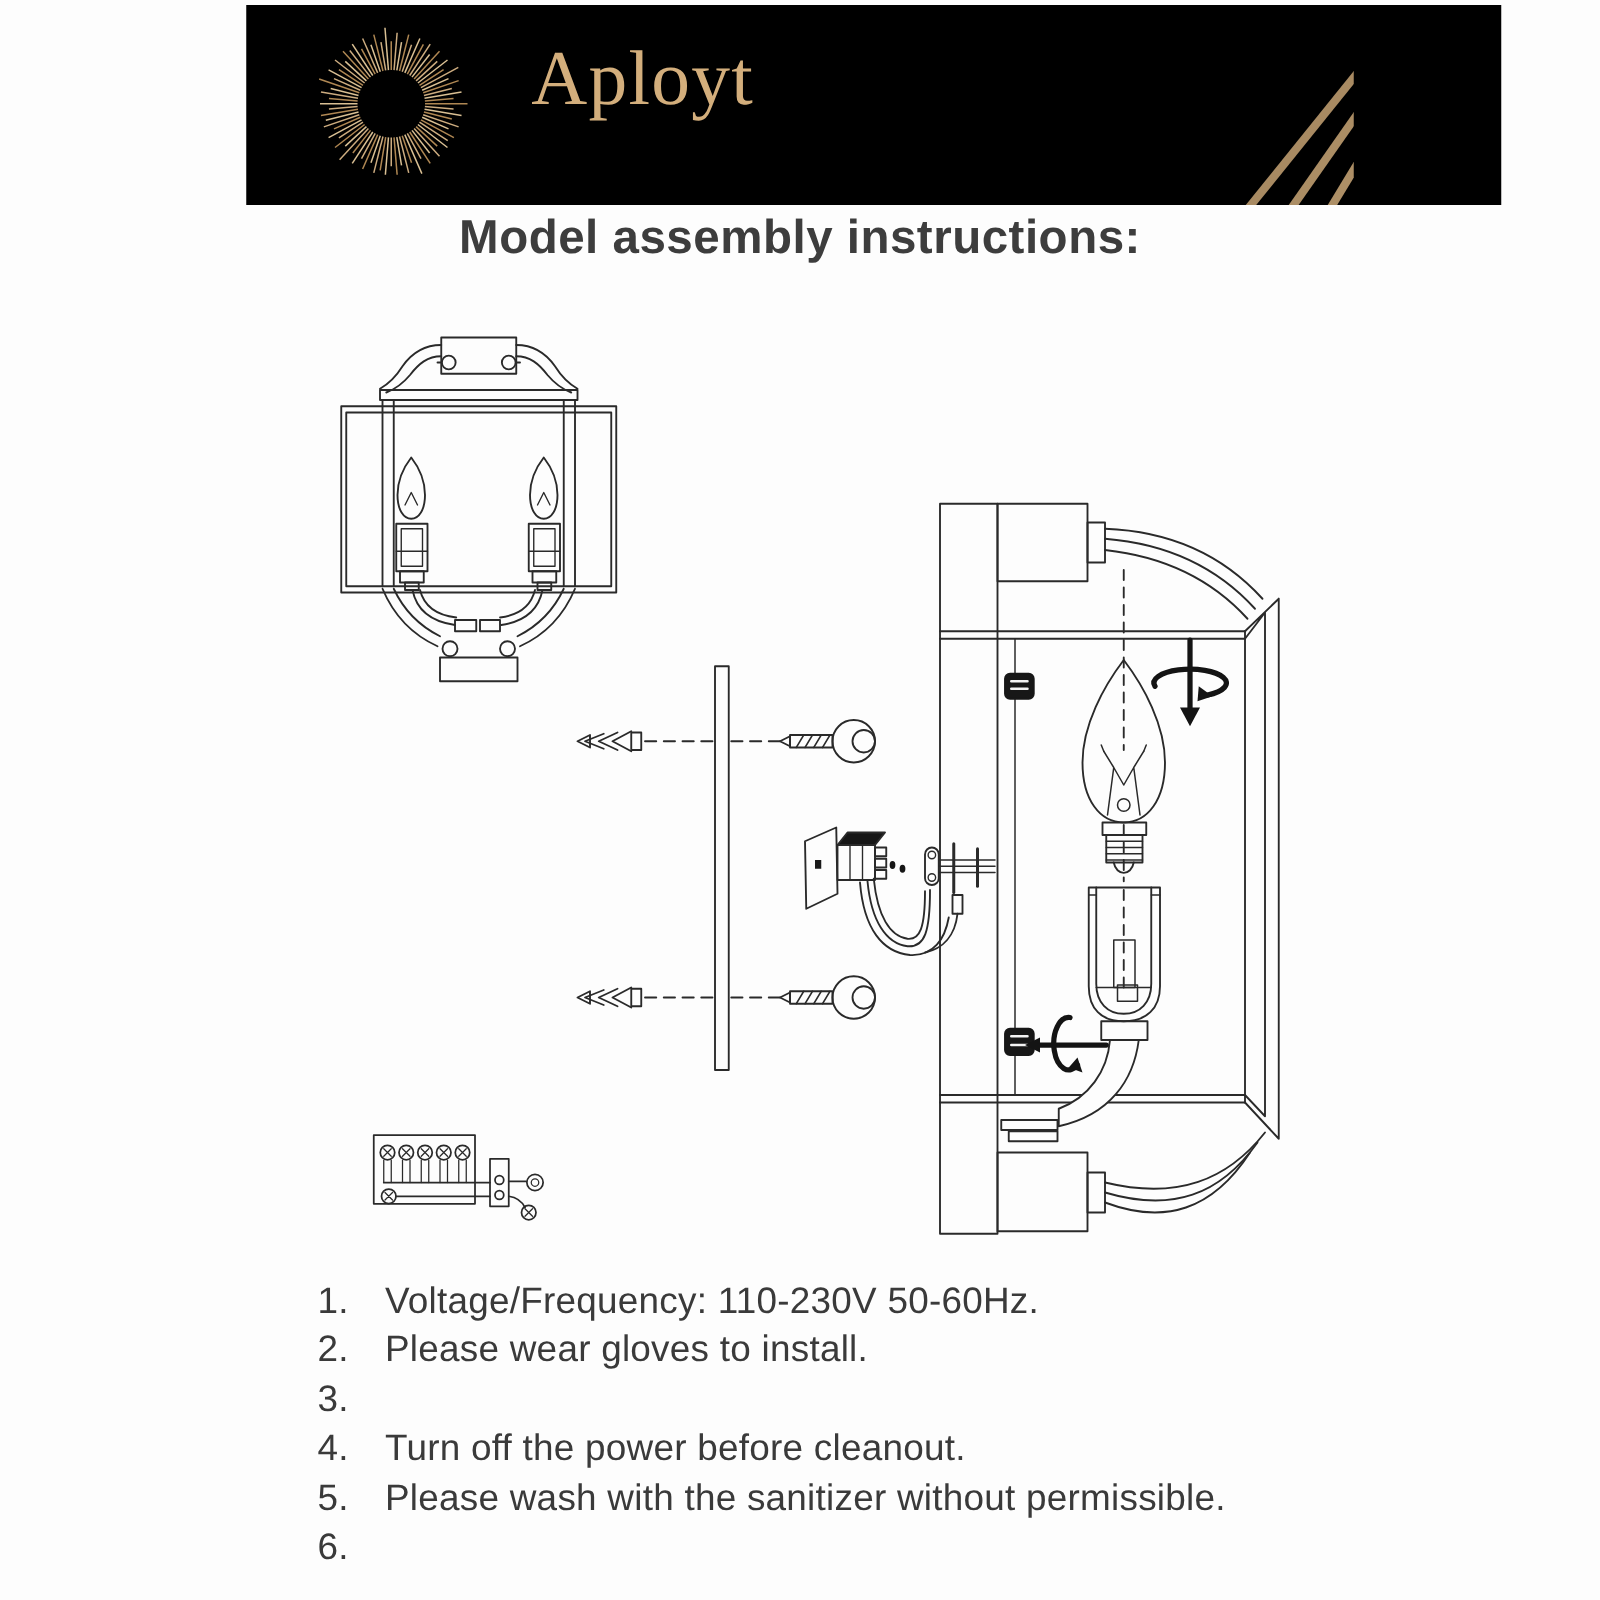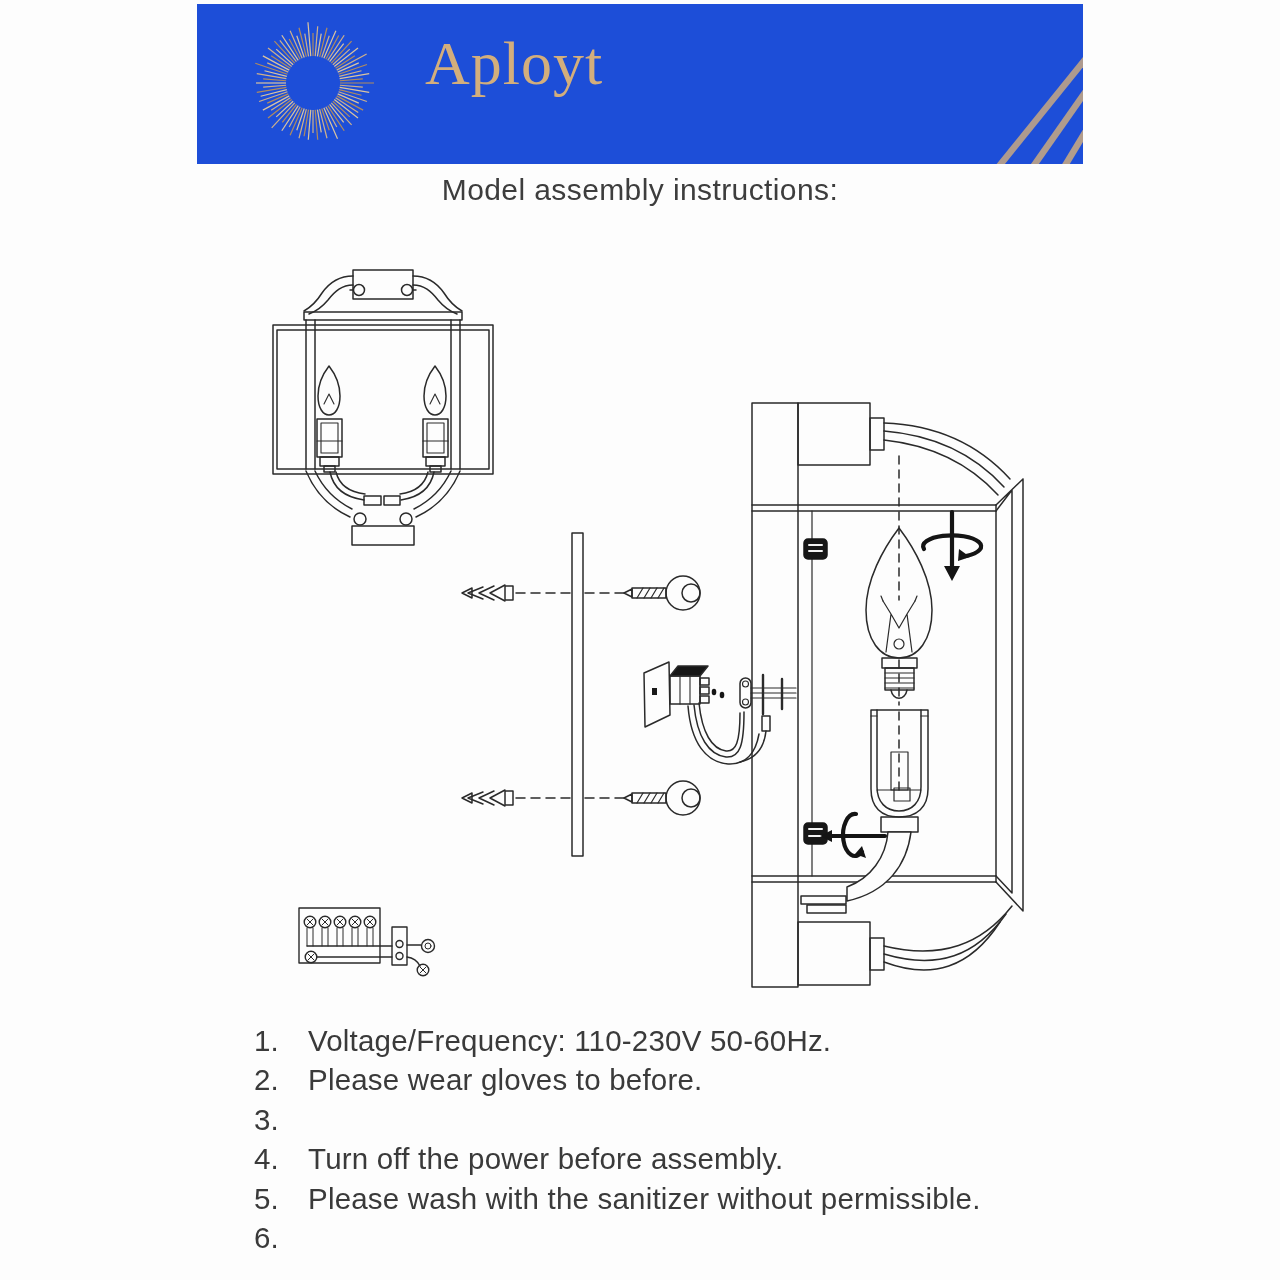--- a/index.html
+++ b/index.html
@@ -4,34 +4,34 @@
 <style>
   html,body{margin:0;padding:0;}
   body{
     width:1280px;height:1280px;position:relative;
     background:#fdfdfd;
     font-family:"Liberation Sans", sans-serif;
     color:#3b3b3b;overflow:hidden;
   }
   
   .banner{
-    position:absolute;left:197px;top:4px;width:886px;height:160px;
-    background:#1d4ed8;overflow:hidden;
+    position:absolute;left:197px;top:4px;width:1004px;height:160px;
+    background:#000000;overflow:hidden;
   }
   .banner svg{position:absolute;left:0;top:0;}
   .brand{
     position:absolute;left:228px;top:28px;
     font-family:"Liberation Serif", serif;
     font-size:62px;font-weight:400;letter-spacing:1px;
     color:#d3ae7c;line-height:1;
   }
   
   .title-block{position:absolute;left:0;top:171px;width:1280px;text-align:center;}
   .title-line{
-    font-size:30px;font-weight:400;letter-spacing:.4px;
+    font-size:38px;font-weight:700;letter-spacing:.4px;
     color:#3d3d3d;line-height:38px;text-align:center;
   }
   
   .diagram-canvas{position:absolute;left:0;top:0;width:1280px;height:1280px;}
   
   .instructions{position:absolute;left:254px;top:1021px;width:830px;}
   .instr-row{display:flex;line-height:39.4px;font-size:29.5px;letter-spacing:.2px;color:#3a3a3a;}
   .instr-num{width:54px;flex:0 0 54px;}
 </style>
 </head>
@@ -353,28 +353,28 @@
   </g>
 </svg>
 
 <div class="instructions">
   <div class="instr-row">
     <span class="instr-num">1.</span>
     <span>Voltage/Frequency: 110-230V 50-60Hz.</span>
   </div>
   <div class="instr-row">
     <span class="instr-num">2.</span>
-    <span>Please wear gloves to before.</span>
+    <span>Please wear gloves to install.</span>
   </div>
   <div class="instr-row">
     <span class="instr-num">3.</span>
   </div>
   <div class="instr-row">
     <span class="instr-num">4.</span>
-    <span>Turn off the power before assembly.</span>
+    <span>Turn off the power before cleanout.</span>
   </div>
   <div class="instr-row">
     <span class="instr-num">5.</span>
     <span>Please wash with the sanitizer without permissible.</span>
   </div>
   <div class="instr-row">
     <span class="instr-num">6.</span>
   </div>
 </div>
 

